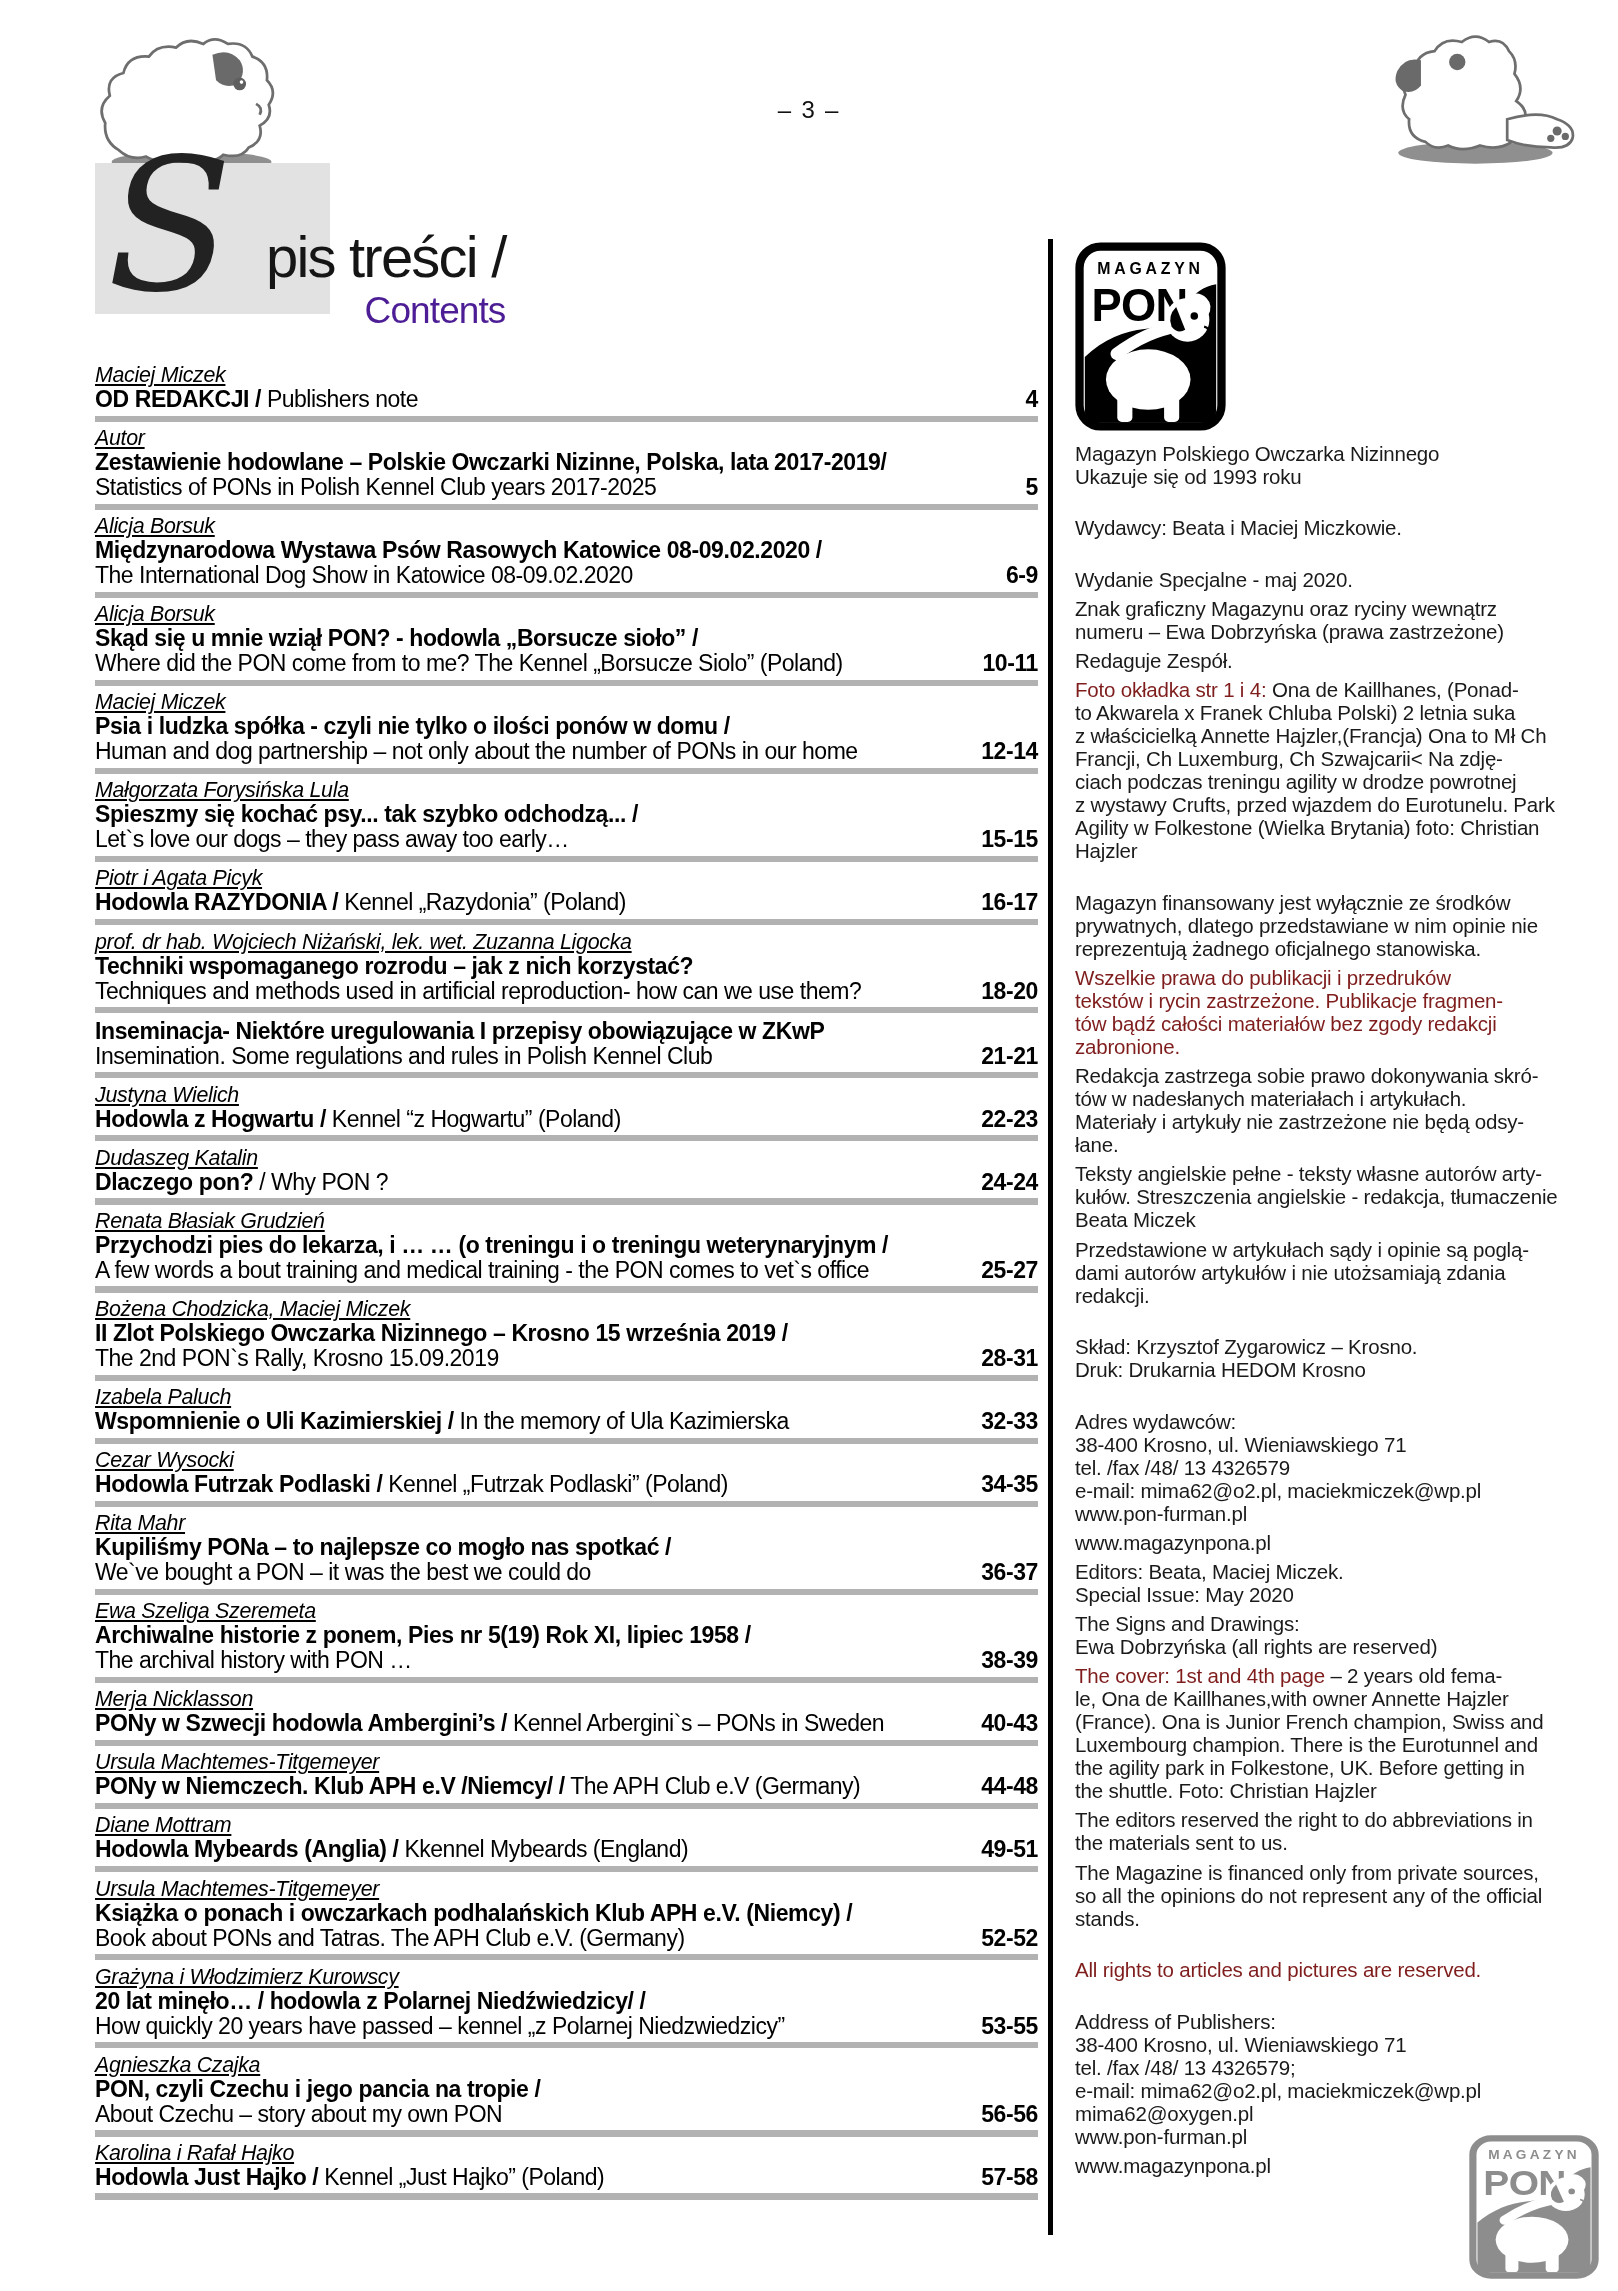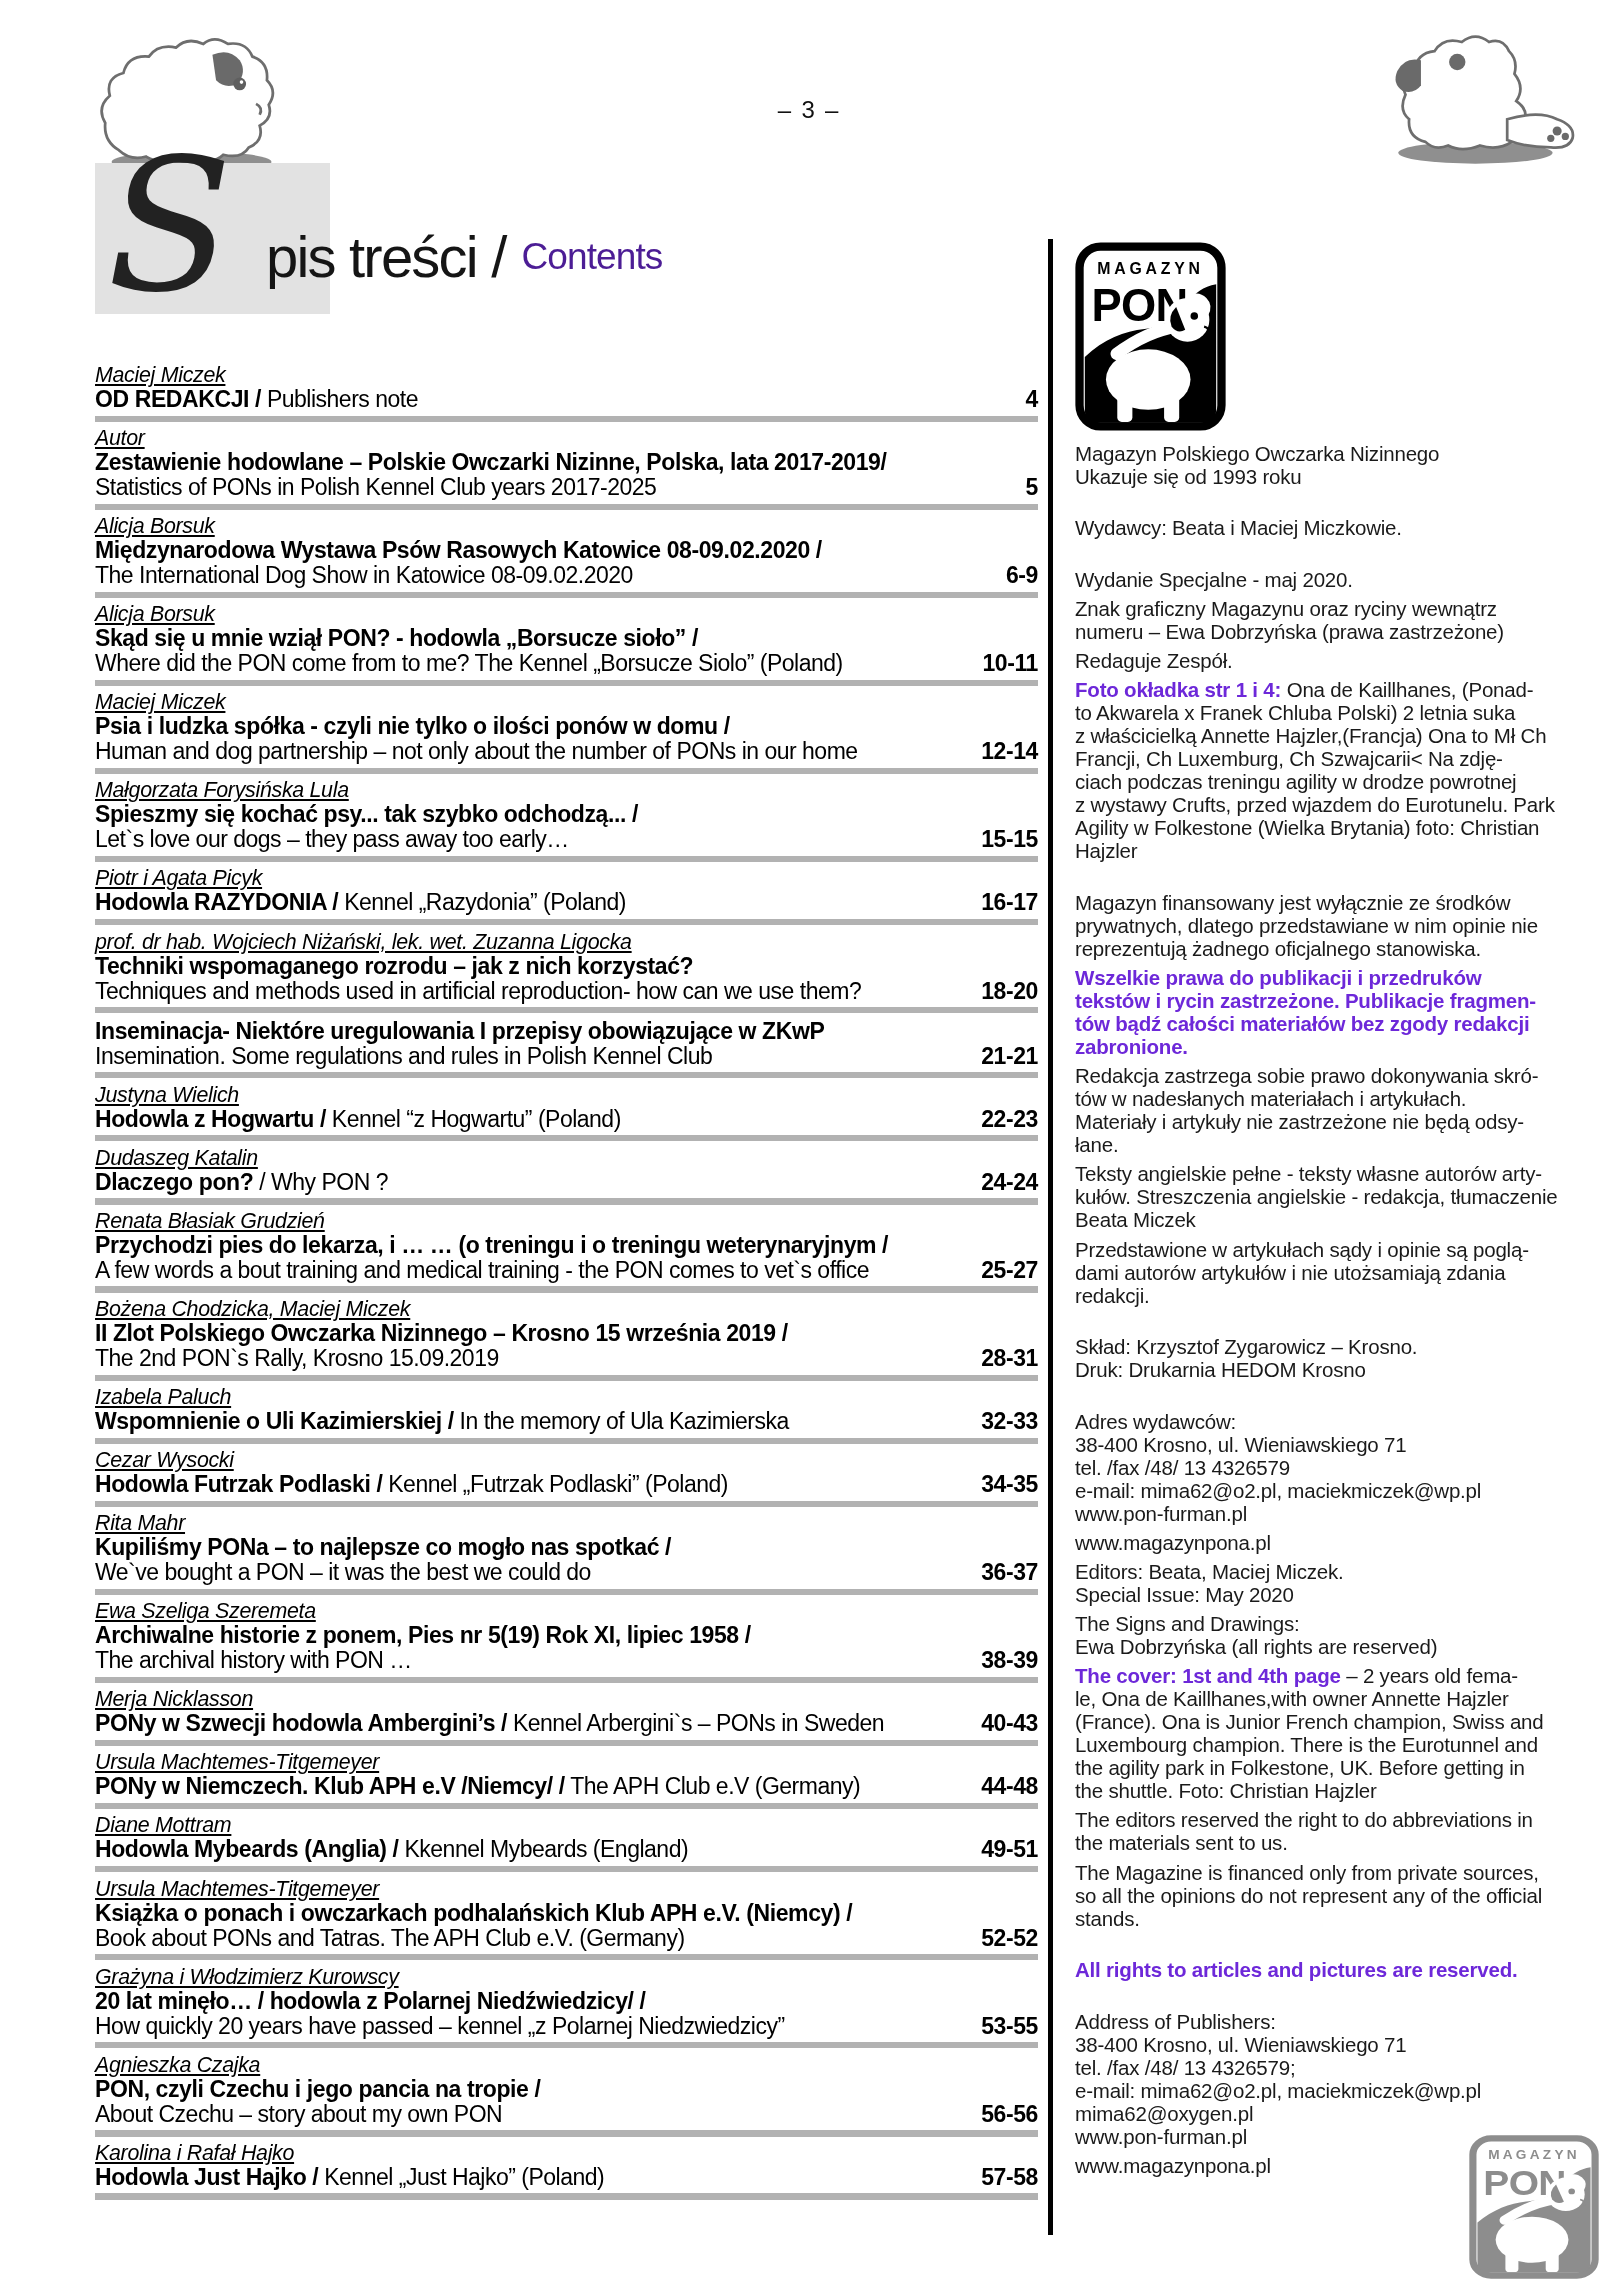--- a/index.html
+++ b/index.html
@@ -18,22 +18,23 @@
   .title-box{
     position:absolute;left:95px;top:163px;width:235px;height:151px;
     background:#e2e2e2;
   }
   .title-initial{
     position:absolute;left:107px;top:134px;line-height:1;
     font-family:"DejaVu Serif", serif;font-style:italic;
     font-size:183px;color:#222;
   }
   .title-row{
-    position:absolute;left:266px;top:223px;display:flex;align-items:center;
+    position:absolute;left:266px;top:223px;display:flex;align-items:flex-end;
     white-space:nowrap;
+    flex-direction:column;
   }
   .title-rest{font-size:58px;letter-spacing:-1.8px;color:#151515;}
   .title-sub{font-size:37px;letter-spacing:-0.9px;color:#4c1d95;margin-left:16px;}
 
   
   .left-col{position:absolute;left:95px;top:364px;width:943px;}
   .toc-entry{margin-top:5.3px;}
   .toc-entry:first-child{margin-top:0;}
   .toc-author{font-size:21.4px;font-style:italic;line-height:23px;letter-spacing:-0.3px;text-decoration:underline;}
   .toc-line{display:flex;align-items:baseline;font-size:23px;line-height:25px;
@@ -48,21 +49,21 @@
   .divider-v{position:absolute;left:1048px;top:239px;width:4.5px;height:1996px;background:#000;}
 
   
   .right-col{
     position:absolute;left:1075px;top:242px;width:528px;
     font-size:20.5px;line-height:23px;letter-spacing:-0.2px;color:#1a1a1a;
   }
   .logo-black{display:block;width:151px;height:189px;color:#000;margin-bottom:10.7px;}
   .rb{margin-top:6.2px;white-space:pre-line;}
   .rb.lg{margin-top:28.5px;}
-  .rb .b{font-weight:700;color:#6d28d9;}
+  .rb .b{font-weight:400;color:#7f1d1d;}
   .logo-gray{position:absolute;left:1469px;top:2135px;width:130px;height:144px;color:#8d8d8d;}
 </style>
 </head>
 <body>
 
 <svg width="0" height="0" style="position:absolute" aria-hidden="true">
   <symbol id="ponlogo" viewBox="0 0 200 250">
     <rect x="6" y="6" width="188" height="238" rx="28" fill="#ffffff" stroke="currentColor" stroke-width="11"></rect>
     <text x="100" y="42" text-anchor="middle" font-family="Liberation Sans, sans-serif" font-size="21" font-weight="700" letter-spacing="5" fill="currentColor">MAGAZYN</text>
     <text x="22" y="104" font-family="Liberation Sans, sans-serif" font-size="60" font-weight="800" letter-spacing="-1" fill="currentColor">PON</text>

